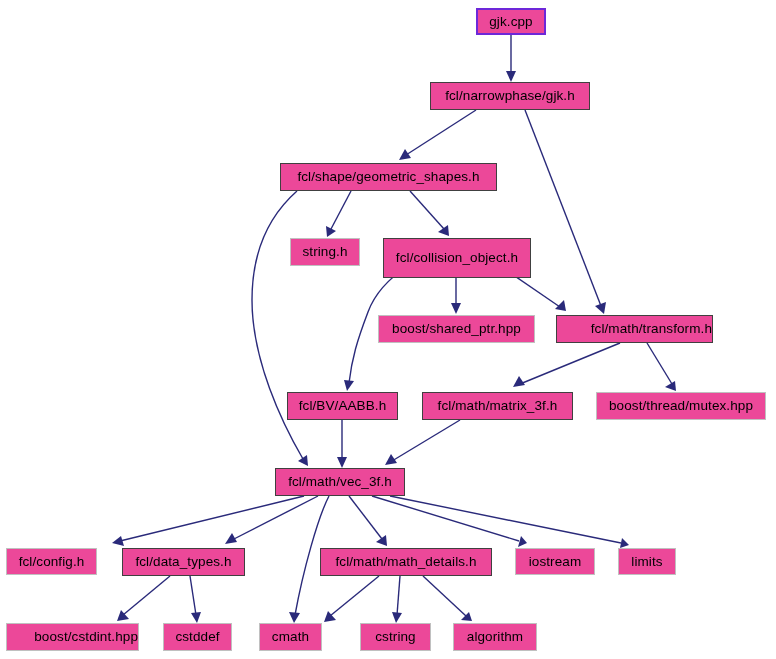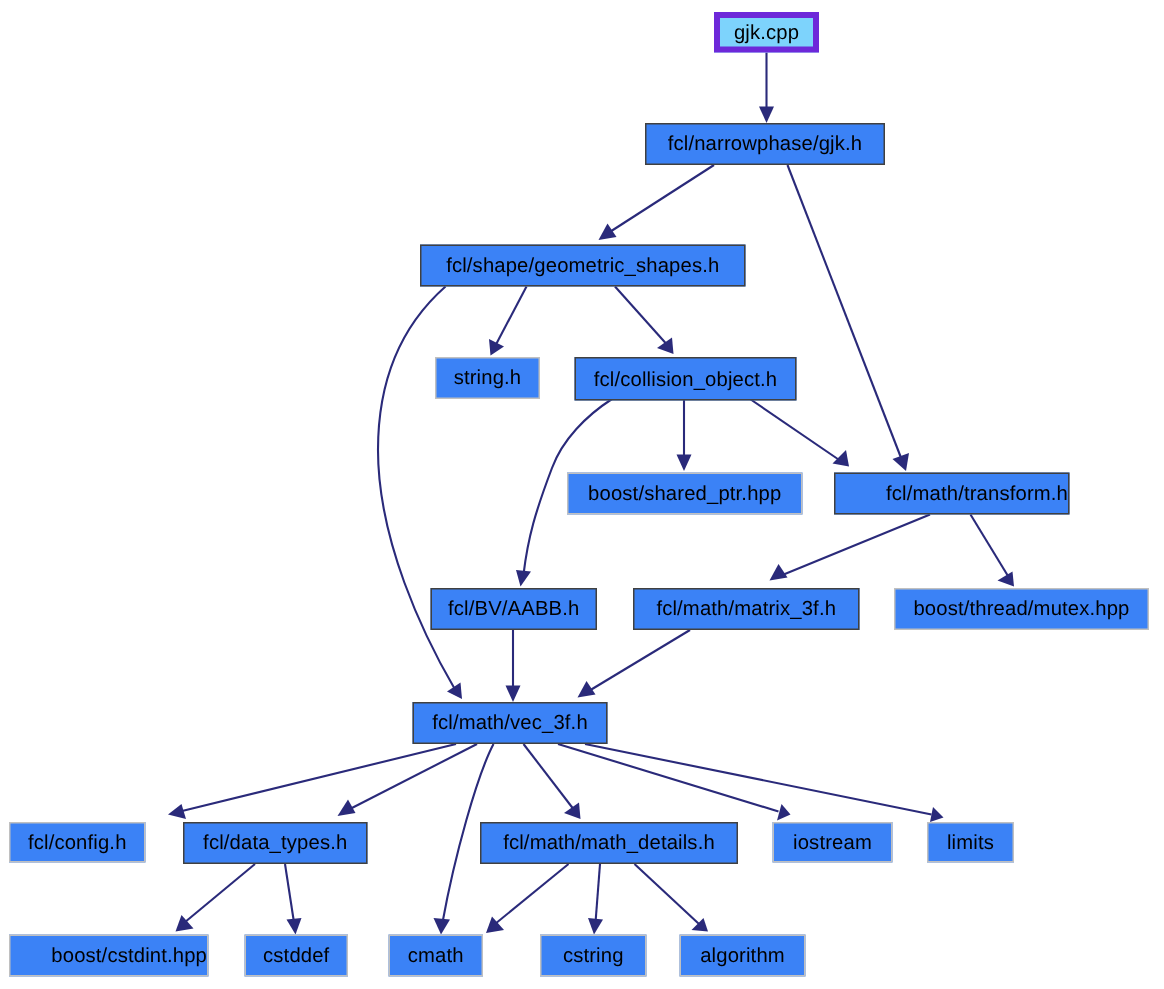--- a/index.html
+++ b/index.html
@@ -21,34 +21,34 @@
     top: 0;
     width: 776px;
     height: 659px;
   }
   .node-box {
     position: absolute;
     box-sizing: border-box;
     display: flex;
     align-items: center;
     justify-content: center;
-    background: #3b82f6;
+    background: #ec4899;
     border: 1px solid #c0c0c0;
     font-size: 13.5px;
     color: #000000;
     white-space: nowrap;
     line-height: 1;
     letter-spacing: 0.1px;
   }
   .node-box.internal {
     border: 1px solid #404040;
   }
   .node-box.root {
-    border: 4px solid #6d28d9;
-    background: #7dd3fc;
+    border: 2px solid #6d28d9;
+    background: #ec4899;
   }
   .node-label {
     pointer-events: none;
   }
   .edge-path {
     fill: none;
     stroke: #2a2a7a;
     stroke-width: 1.4px;
   }
   .edge-head {
@@ -120,21 +120,21 @@
       </div>
       <div class="node-box internal" style="left: 430px; top: 82px; width: 160px; height: 28px;">
         <span class="node-label">fcl/narrowphase/gjk.h</span>
       </div>
       <div class="node-box internal" style="left: 280px; top: 163px; width: 217px; height: 28px;">
         <span class="node-label">fcl/shape/geometric_shapes.h</span>
       </div>
       <div class="node-box external" style="left: 290px; top: 238px; width: 70px; height: 28px;">
         <span class="node-label">string.h</span>
       </div>
-      <div class="node-box internal" style="left: 383px; top: 238px; width: 148px; height: 29px;">
+      <div class="node-box internal" style="left: 383px; top: 238px; width: 148px; height: 40px;">
         <span class="node-label">fcl/collision_object.h</span>
       </div>
       <div class="node-box external" style="left: 378px; top: 315px; width: 157px; height: 28px;">
         <span class="node-label">boost/shared_ptr.hpp</span>
       </div>
       <div class="node-box internal" style="left: 556px; top: 315px; width: 157px; height: 28px; justify-content: flex-end;">
         <span class="node-label">fcl/math/transform.h</span>
       </div>
       <div class="node-box internal" style="left: 287px; top: 392px; width: 111px; height: 28px;">
         <span class="node-label">fcl/BV/AABB.h</span>

